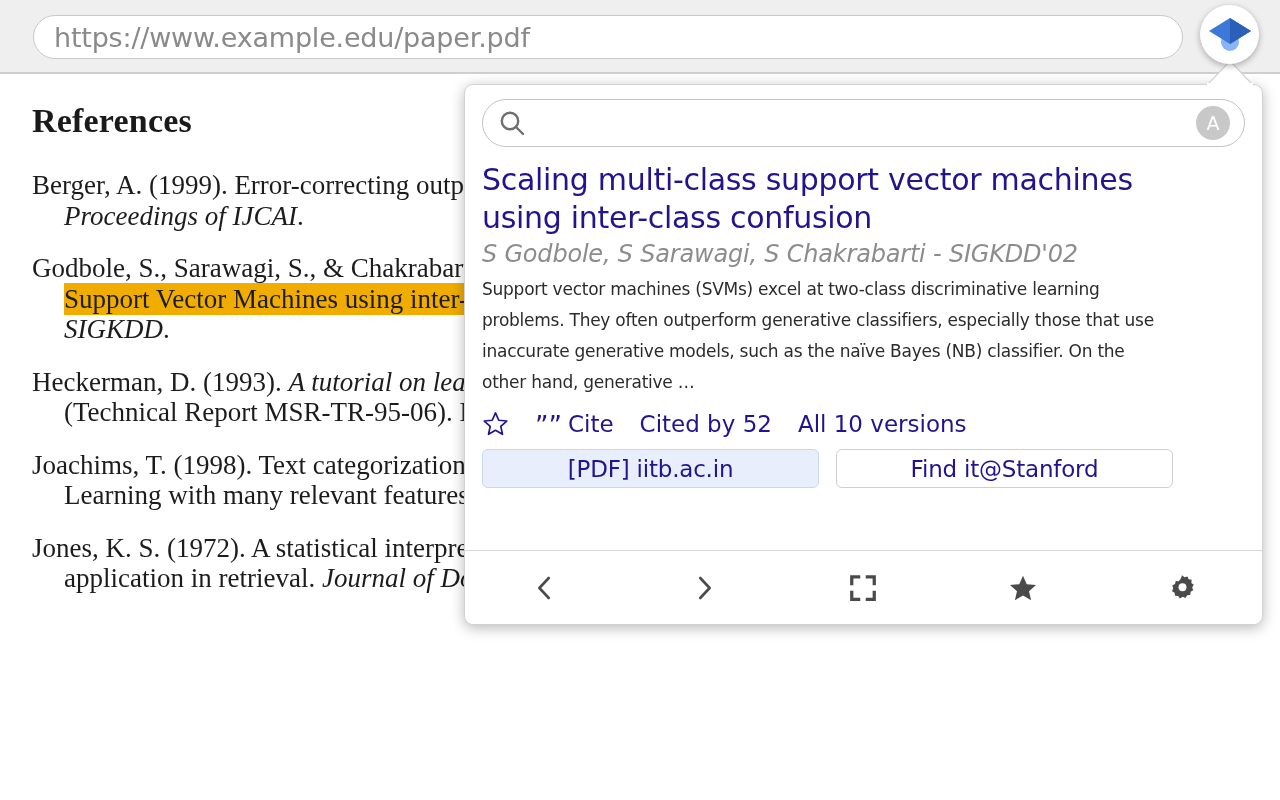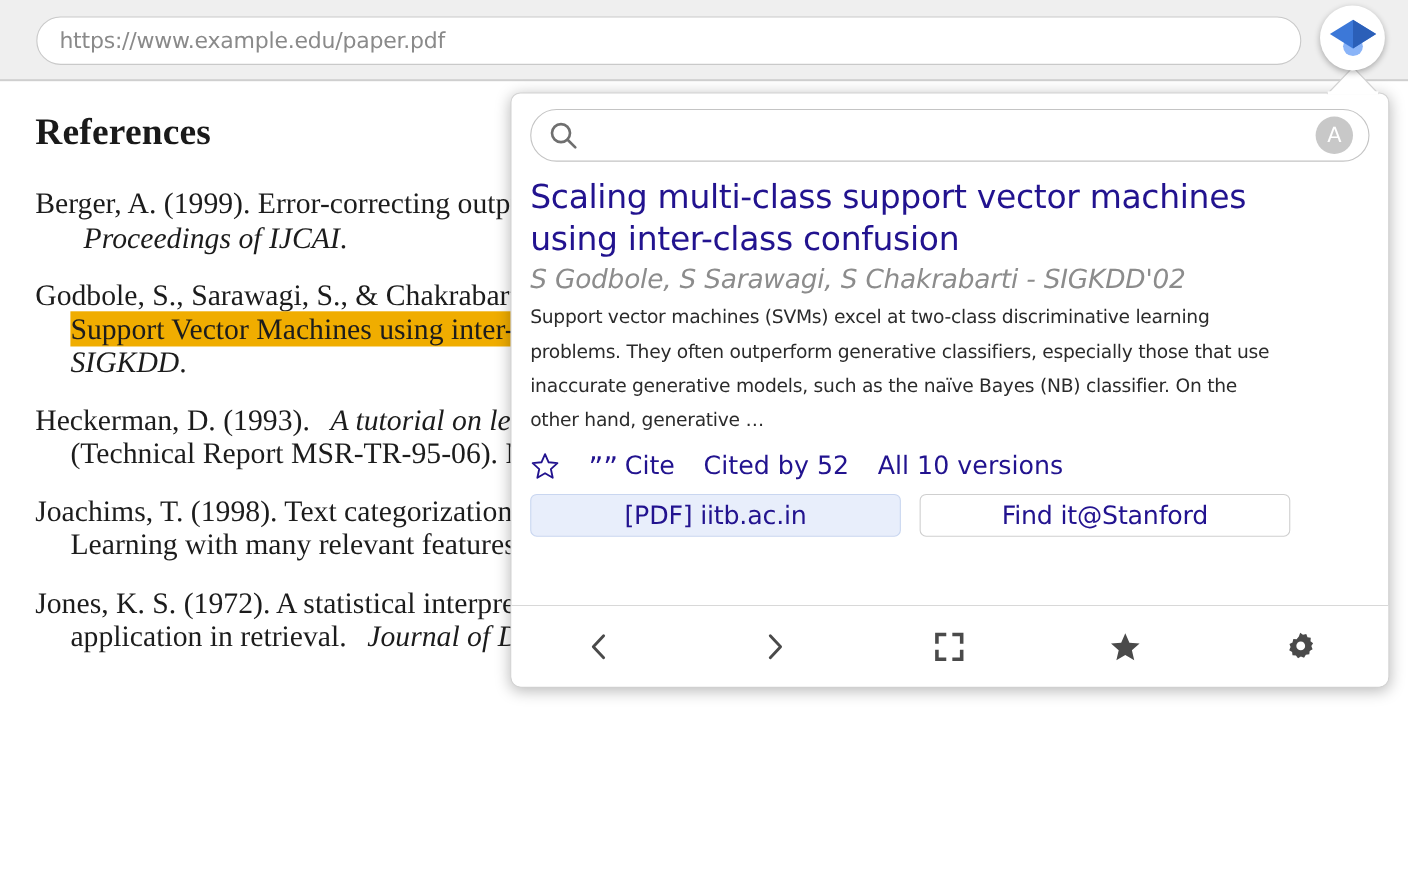--- a/index.html
+++ b/index.html
@@ -31,21 +31,21 @@
     background: #ffffff;
     border: 1px solid #c9c9c9;
     border-radius: 22px;
     display: flex;
     align-items: center;
     padding: 0 20px;
   }
 
   #url-text {
     font-family: "DejaVu Sans", sans-serif;
-    font-size: 20px;
+    font-size: 27px;
     color: #8a8a8a;
     white-space: nowrap;
     letter-spacing: -0.2px;
   }
 
   
   #extension-button {
     position: absolute;
     left: 1200px;
     top: 5px;
@@ -83,21 +83,21 @@
 
   .reference-entry {
     font-size: 27px;
     line-height: 30.5px;
     color: #1c1c1c;
     margin-bottom: 22px;
     padding-left: 32px;
     text-indent: -32px;
     max-width: 810px;
   }
-  .reference-entry i { font-style: italic; margin-left: 12px; }
+  .reference-entry i { font-style: italic; }
   .hl {
     background: #f0ad00;
     padding: 1px 0;
   }
 
   
   #scholar-popup {
     position: absolute;
     left: 464px;
     top: 84px;

